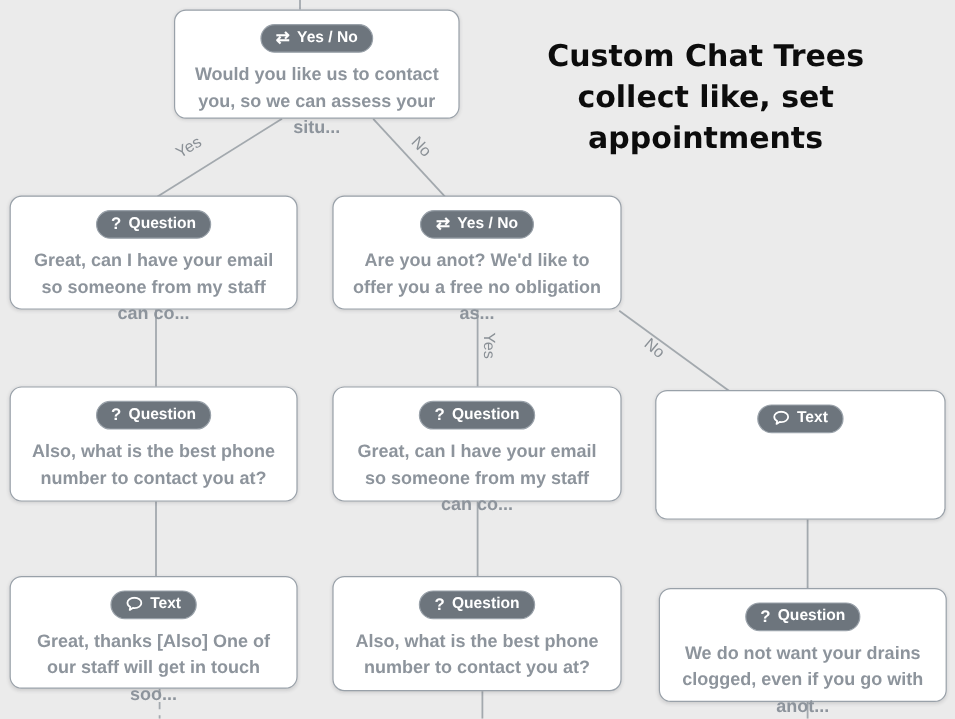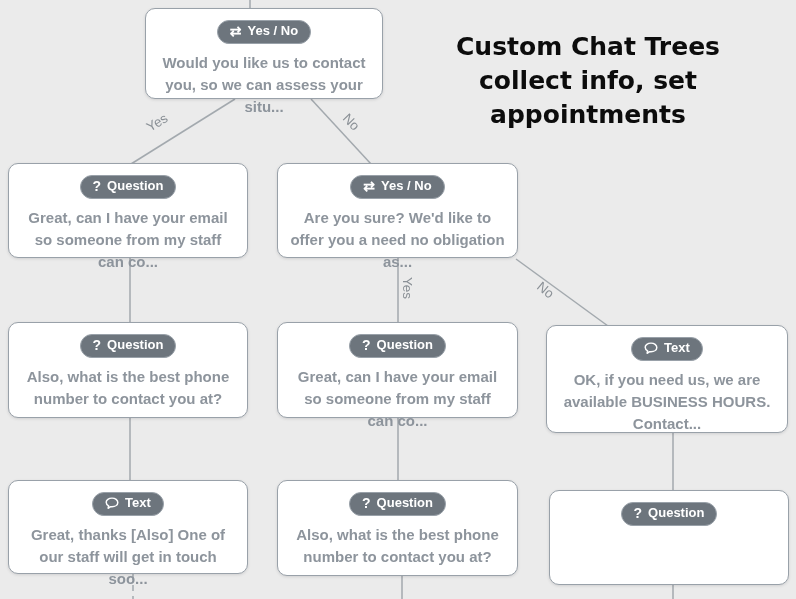--- a/index.html
+++ b/index.html
@@ -73,21 +73,21 @@
       <line x1="673" y1="585" x2="673" y2="599"></line>
     </g>
     <text class="edge-label" x="150" y="132" transform="rotate(-31 150 132)">Yes</text>
     <text class="edge-label" x="342" y="119" transform="rotate(46 342 119)">No</text>
     <text class="edge-label" x="403" y="277" transform="rotate(90 403 277)">Yes</text>
     <text class="edge-label" x="536" y="288" transform="rotate(40 536 288)">No</text>
   </svg>
 
   <div class="headline">
     <div>Custom Chat Trees</div>
-    <div>collect info, set appointments</div>
+    <div>collect like, set appointments</div>
   </div>
 
   <div class="node" style="left:145px;top:8px;width:238px;height:91px;">
     <div class="badge">
       <span class="icon">⇄</span>
       <span>Yes / No</span>
     </div>
     <div class="node-text">Would you like us to contact you, so we can assess your situ...</div>
   </div>
 
@@ -97,21 +97,21 @@
       <span>Question</span>
     </div>
     <div class="node-text">Great, can I have your email so someone from my staff can co...</div>
   </div>
 
   <div class="node" style="left:277px;top:163px;width:241px;height:95px;">
     <div class="badge">
       <span class="icon">⇄</span>
       <span>Yes / No</span>
     </div>
-    <div class="node-text">Are you sure? We'd like to offer you a need no obligation as...</div>
+    <div class="node-text">Are you anot? We'd like to offer you a free no obligation as...</div>
   </div>
 
   <div class="node" style="left:8px;top:322px;width:240px;height:96px;">
     <div class="badge">
       <span class="icon">?</span>
       <span>Question</span>
     </div>
     <div class="node-text">Also, what is the best phone number to contact you at?</div>
   </div>
 
@@ -125,21 +125,20 @@
 
   <div class="node" style="left:546px;top:325px;width:242px;height:108px;">
     <div class="badge">
       <span class="icon">
           <svg width="14" height="13" viewBox="0 0 16 15">
             <path d="M8 1.3C4.2 1.3 1.3 3.4 1.3 6.1c0 1.7 1.1 3.2 2.8 4.1L3.5 13l3-1.9c.5.1 1 .1 1.5.1 3.8 0 6.7-2.1 6.7-4.9S11.8 1.3 8 1.3z" fill="none" stroke="#ffffff" stroke-width="1.7" stroke-linejoin="round"></path>
           </svg>
         </span>
       <span>Text</span>
     </div>
-    <div class="node-text">OK, if you need us, we are available BUSINESS HOURS. Contact...</div>
   </div>
 
   <div class="node" style="left:8px;top:480px;width:240px;height:94px;">
     <div class="badge">
       <span class="icon">
           <svg width="14" height="13" viewBox="0 0 16 15">
             <path d="M8 1.3C4.2 1.3 1.3 3.4 1.3 6.1c0 1.7 1.1 3.2 2.8 4.1L3.5 13l3-1.9c.5.1 1 .1 1.5.1 3.8 0 6.7-2.1 6.7-4.9S11.8 1.3 8 1.3z" fill="none" stroke="#ffffff" stroke-width="1.7" stroke-linejoin="round"></path>
           </svg>
         </span>
       <span>Text</span>
@@ -153,15 +152,16 @@
       <span>Question</span>
     </div>
     <div class="node-text">Also, what is the best phone number to contact you at?</div>
   </div>
 
   <div class="node" style="left:549px;top:490px;width:240px;height:95px;">
     <div class="badge">
       <span class="icon">?</span>
       <span>Question</span>
     </div>
+    <div class="node-text">We do not want your drains clogged, even if you go with anot...</div>
   </div>
 
 </div>
 
 </body></html>

